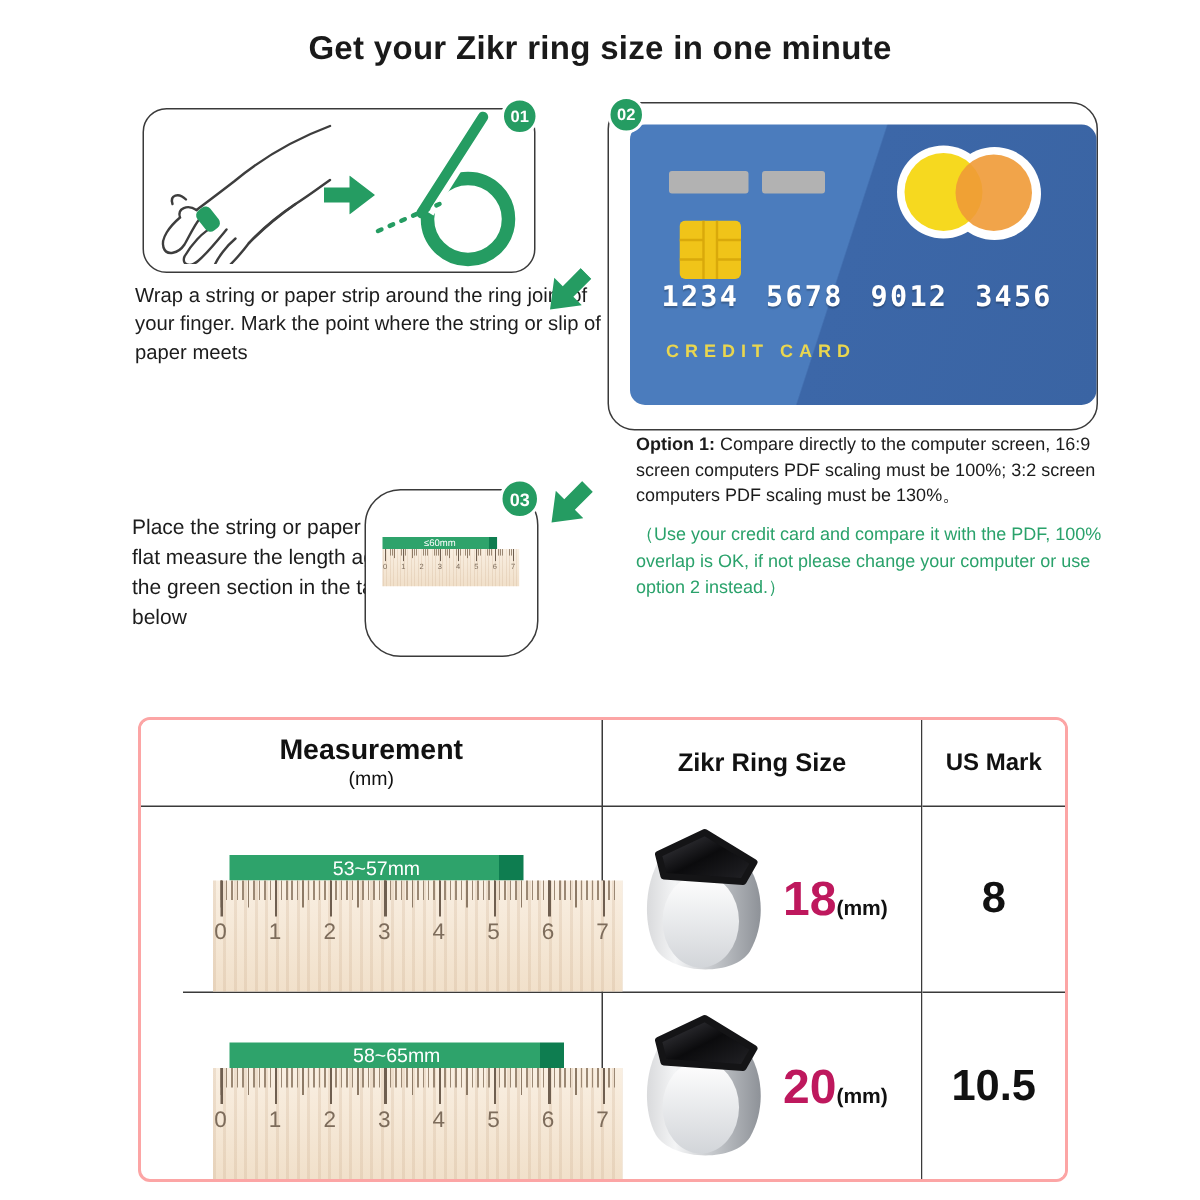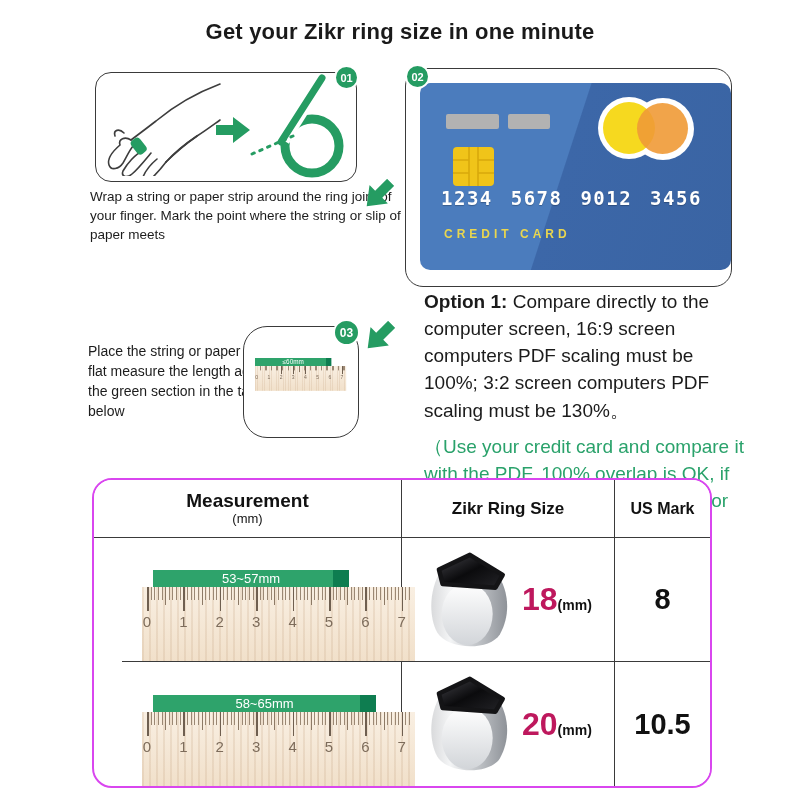--- a/index.html
+++ b/index.html
@@ -43,34 +43,34 @@
         font-family:"DejaVu Sans Mono",monospace;font-weight:700;font-size:19px;
         letter-spacing:1.5px;word-spacing:5px;text-shadow:0 1px 1px rgba(0,0,0,.25);}
   .card-label{position:absolute;left:24px;top:144px;color:#e9d64f;font-weight:700;
         font-size:12px;letter-spacing:4px;}
 
   
   .wrap-text{position:absolute;left:90px;top:188px;width:322px;margin:0;
         font-size:13.5px;line-height:1.4;color:#1c1c1c;}
   .step3-text{position:absolute;left:88px;top:342px;width:192px;margin:0;
         font-size:14px;line-height:1.42;color:#1c1c1c;}
-  .options{position:absolute;left:424px;top:288px;width:322px;font-size:19px;
+  .options{position:absolute;left:424px;top:288px;width:322px;font-size:12px;
         line-height:1.43;color:#1b1b1b;}
   .options p{margin:0 0 9px 0;}
   .options .green{color:#2aa26b;margin-bottom:10px;}
 
   
   .arrow svg{display:block;}
   .ar1{left:216px;top:117px;}
   .ar2{left:360px;top:182px;transform:rotate(135deg);}
   .ar3{left:361px;top:324px;transform:rotate(135deg);}
 
   
   .size-table{position:absolute;left:92px;top:478px;width:620px;height:310px;
-        border:2px solid #d946ef;border-radius:20px;overflow:hidden;box-sizing:border-box;
+        border:2px solid #fca5a5;border-radius:8px;overflow:hidden;box-sizing:border-box;
         display:grid;grid-template-columns:308px 213px 95px;grid-template-rows:58px 124px 124px;}
   .cell{border-right:1.8px solid #3a3a3a;border-bottom:1.8px solid #3a3a3a;
         display:flex;align-items:center;justify-content:center;box-sizing:border-box;background:#fff;}
   .cell.last-col{border-right:none;}
   .cell.last-row{border-bottom:none;}
   .hdr{flex-direction:column;font-weight:700;color:#111;}
   .hdr .h1{font-size:19px;line-height:1.05;}
   .hdr .h2{font-size:13px;font-weight:400;}
   .hdr.c2{font-size:17px;}
   .hdr.c3{font-size:16px;}

